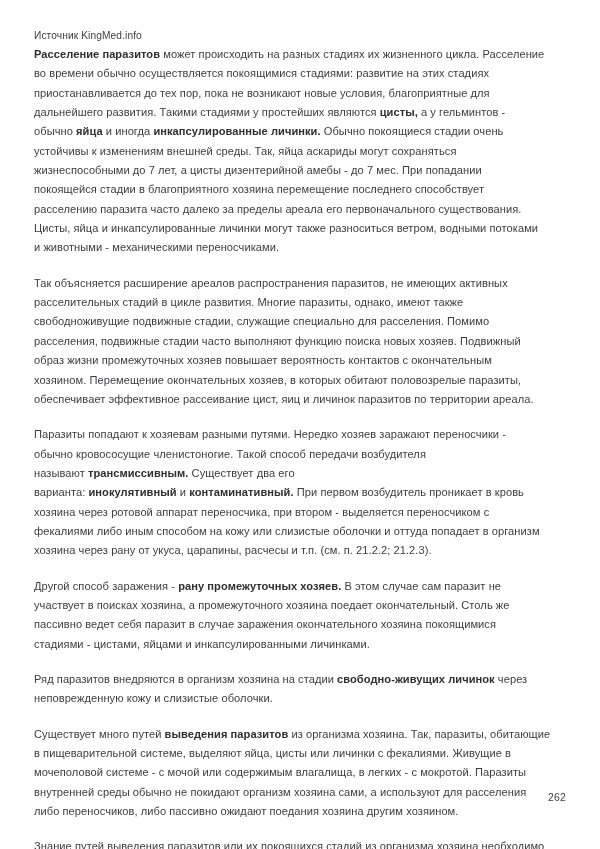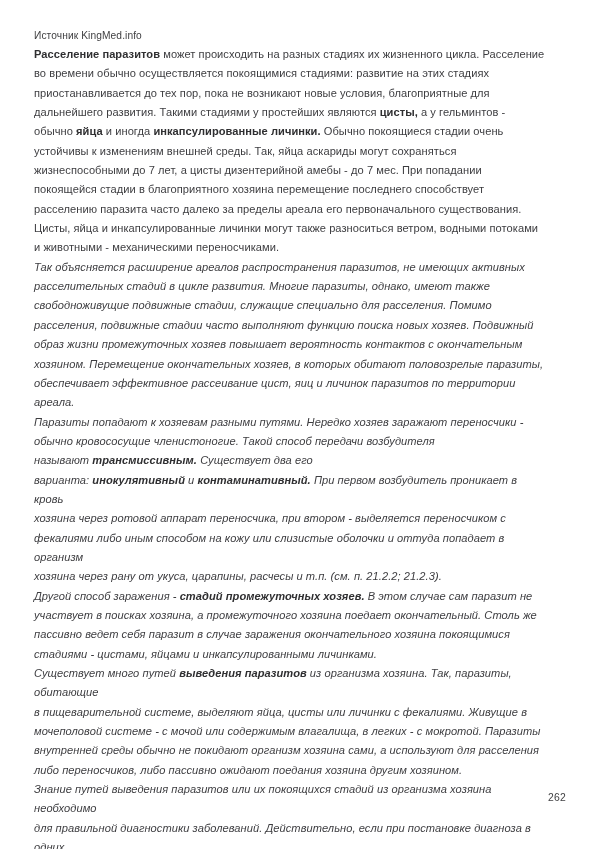--- a/index.html
+++ b/index.html
@@ -12,43 +12,42 @@
     background: #ffffff;
     font-family: "Liberation Sans", sans-serif;
     color: #3a3a3c;
     overflow: hidden;
   }
   #page {
     position: relative;
     width: 600px;
     height: 849px;
     box-sizing: border-box;
-    padding: 29px 54px 0 34px;
+    padding: 29px 34px 0 34px;
   }
   .source-line {
     font-size: 10.2px;
     line-height: 14px;
     color: #3f3f41;
     letter-spacing: 0.1px;
     margin: 0 0 2px 0;
     white-space: nowrap;
   }
   .body-text {
     font-size: 11.1px;
     line-height: 19.35px;
     color: #3d3d40;
     text-align: left;
     letter-spacing: 0.005em;
   }
   p.para {
     margin: 0;
   }
   p.para + p.para {
-    margin-top: 0px;
-    font-style: italic;
+    margin-top: 16px;
   }
   p.para.gap {
     margin-top: 9.5px;
   }
   b.bold {
     font-weight: bold;
     color: #2f2f31;
   }
   .page-number {
     position: absolute;
@@ -65,20 +64,21 @@
 <body>
 
 <div id="page">
 
   <div class="source-line">Источник KingMed.info</div>
 
   <div class="body-text">
       <p class="para"><b class="bold">Расселение паразитов</b> может происходить на разных стадиях их жизненного цикла. Расселение<br>во времени обычно осуществляется покоящимися стадиями: развитие на этих стадиях<br>приостанавливается до тех пор, пока не возникают новые условия, благоприятные для<br>дальнейшего развития. Такими стадиями у простейших являются <b class="bold">цисты,</b> а у гельминтов -<br>обычно <b class="bold">яйца</b> и иногда <b class="bold">инкапсулированные личинки.</b> Обычно покоящиеся стадии очень<br>устойчивы к изменениям внешней среды. Так, яйца аскариды могут сохраняться<br>жизнеспособными до 7 лет, а цисты дизентерийной амебы - до 7 мес. При попадании<br>покоящейся стадии в благоприятного хозяина перемещение последнего способствует<br>расселению паразита часто далеко за пределы ареала его первоначального существования.<br>Цисты, яйца и инкапсулированные личинки могут также разноситься ветром, водными потоками<br>и животными - механическими переносчиками.</p>
       <p class="para gap">Так объясняется расширение ареалов распространения паразитов, не имеющих активных<br>расселительных стадий в цикле развития. Многие паразиты, однако, имеют также<br>свободноживущие подвижные стадии, служащие специально для расселения. Помимо<br>расселения, подвижные стадии часто выполняют функцию поиска новых хозяев. Подвижный<br>образ жизни промежуточных хозяев повышает вероятность контактов с окончательным<br>хозяином. Перемещение окончательных хозяев, в которых обитают половозрелые паразиты,<br>обеспечивает эффективное рассеивание цист, яиц и личинок паразитов по территории ареала.</p>
       <p class="para gap">Паразиты попадают к хозяевам разными путями. Нередко хозяев заражают переносчики -<br>обычно кровососущие членистоногие. Такой способ передачи возбудителя<br>называют <b class="bold">трансмиссивным.</b> Существует два его<br>варианта: <b class="bold">инокулятивный</b> и <b class="bold">контаминативный.</b> При первом возбудитель проникает в кровь<br>хозяина через ротовой аппарат переносчика, при втором - выделяется переносчиком с<br>фекалиями либо иным способом на кожу или слизистые оболочки и оттуда попадает в организм<br>хозяина через рану от укуса, царапины, расчесы и т.п. (см. п. 21.2.2; 21.2.3).</p>
-      <p class="para">Другой способ заражения - <b class="bold">стадий промежуточных хозяев.</b> В этом случае сам паразит не<br>участвует в поисках хозяина, а промежуточного хозяина поедает окончательный. Столь же<br>пассивно ведет себя паразит в случае заражения окончательного хозяина покоящимися<br>стадиями - цистами, яйцами и инкапсулированными личинками.</p>
+      <p class="para">Другой способ заражения - <b class="bold">рану промежуточных хозяев.</b> В этом случае сам паразит не<br>участвует в поисках хозяина, а промежуточного хозяина поедает окончательный. Столь же<br>пассивно ведет себя паразит в случае заражения окончательного хозяина покоящимися<br>стадиями - цистами, яйцами и инкапсулированными личинками.</p>
+      <p class="para gap">Ряд паразитов внедряются в организм хозяина на стадии <b class="bold">свободно-живущих личинок</b> через<br>неповрежденную кожу и слизистые оболочки.</p>
       <p class="para gap">Существует много путей <b class="bold">выведения паразитов</b> из организма хозяина. Так, паразиты, обитающие<br>в пищеварительной системе, выделяют яйца, цисты или личинки с фекалиями. Живущие в<br>мочеполовой системе - с мочой или содержимым влагалища, в легких - с мокротой. Паразиты<br>внутренней среды обычно не покидают организм хозяина сами, а используют для расселения<br>либо переносчиков, либо пассивно ожидают поедания хозяина другим хозяином.</p>
       <p class="para gap">Знание путей выведения паразитов или их покоящихся стадий из организма хозяина необходимо<br>для правильной диагностики заболеваний. Действительно, если при постановке диагноза в одних<br>случаях достаточно исследовать фекалии, мочу или мокроту больного с помощью микроскопа,</p>
     </div>
 
   <div class="page-number">262</div>
 
 </div>
 
 </body></html>

